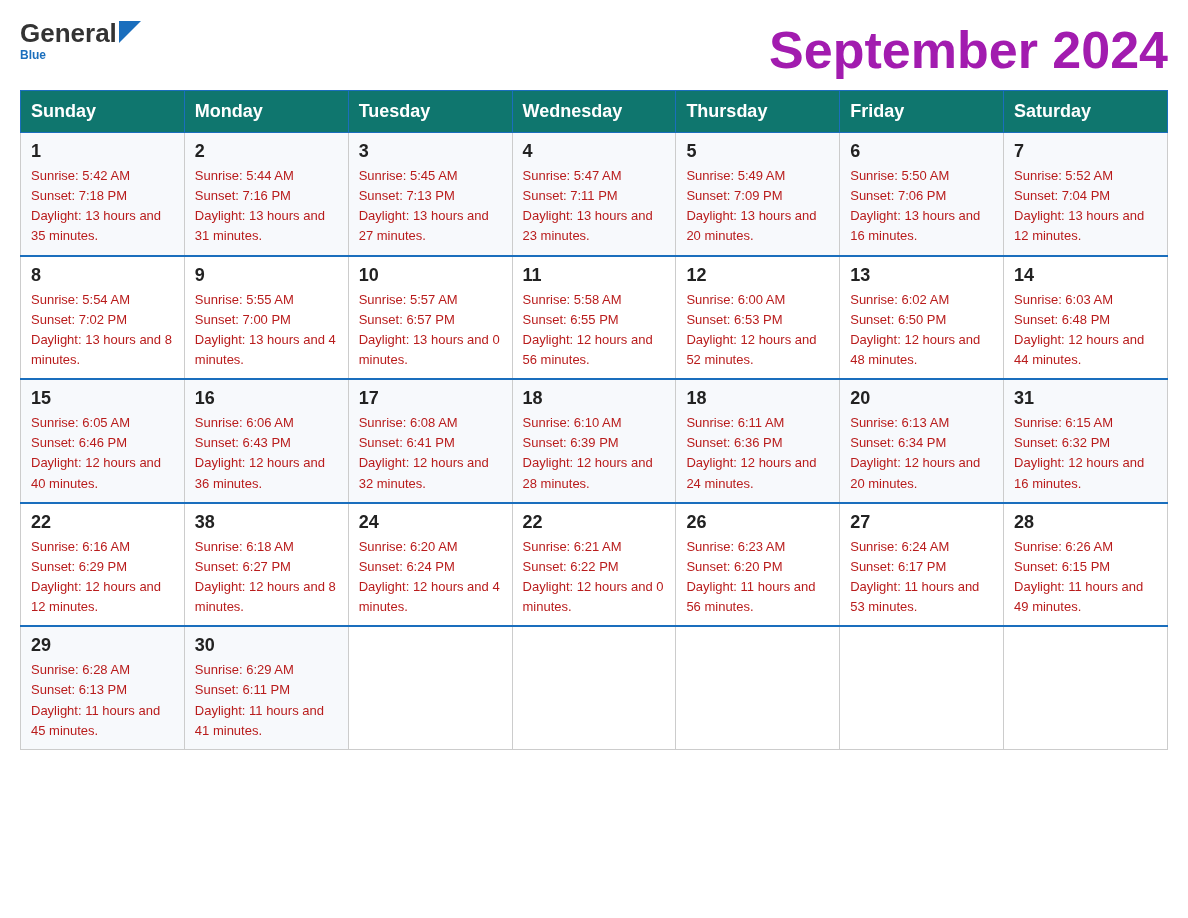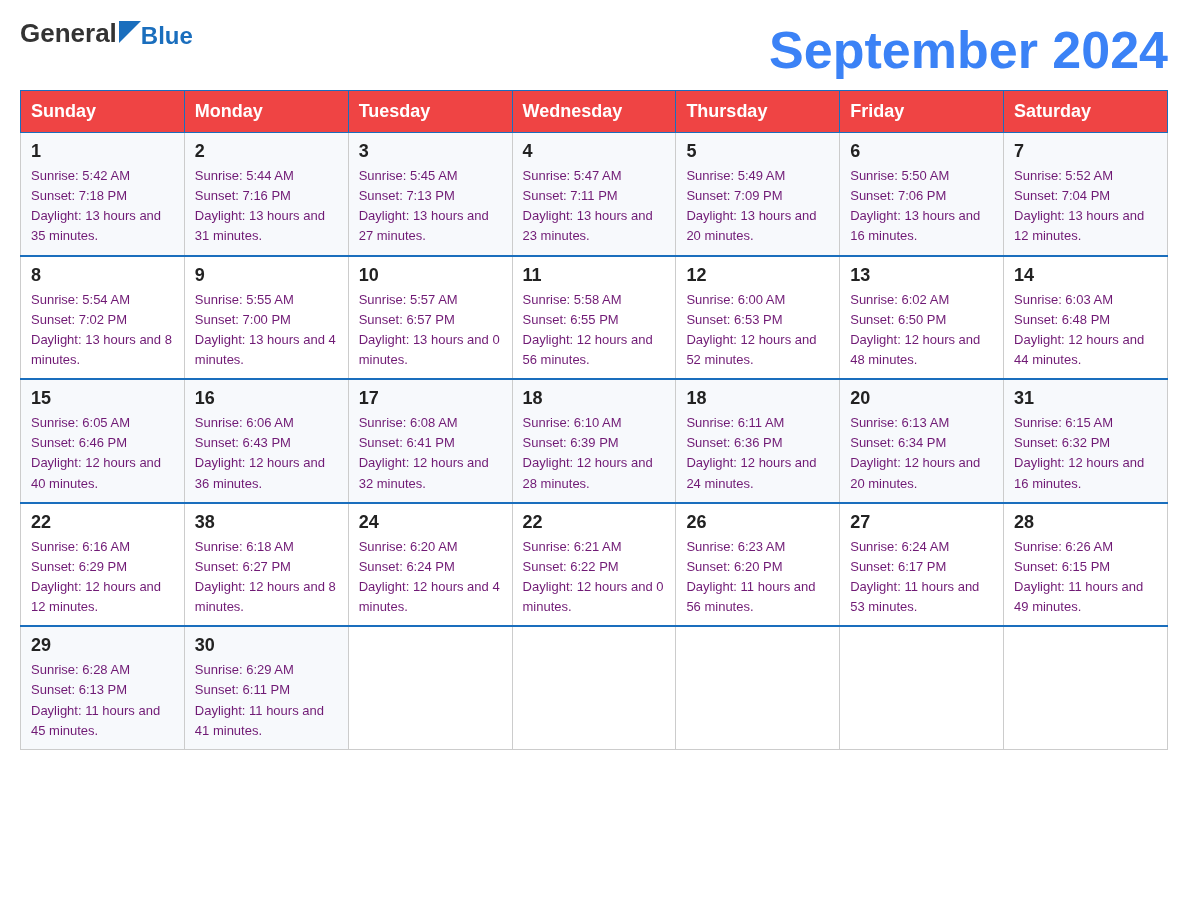--- a/index.html
+++ b/index.html
@@ -11,54 +11,55 @@
       min-height: 918px;
     }
     .header {
       display: flex;
       justify-content: space-between;
       align-items: flex-start;
       margin-bottom: 10px;
     }
     .logo {
       display: flex;
+      flex-direction: column;
       align-items: flex-start;
     }
     .logo-text {
       font-size: 26px;
       font-weight: bold;
       color: #333;
       line-height: 1;
     }
     .logo-line2 {
-      font-size: 24px;
+      font-size: 12px;
       color: #1a6ebd;
       font-weight: bold;
       margin-top: 2px;
     }
     .title-block {
       text-align: right;
     }
     .month-title {
       font-size: 52px;
       font-weight: bold;
-      color: #3b82f6;
+      color: #a21caf;
     }
     .location {
       font-size: 22px;
       color: #555;
       margin-top: 2px;
     }
     .calendar {
       width: 100%;
       border-collapse: collapse;
       margin-top: 10px;
     }
     .calendar thead tr th {
-      background-color: #ef4444;
+      background-color: #0f766e;
       color: #fff;
       font-size: 18px;
       font-weight: bold;
       padding: 10px 10px;
       border: 1px solid #1a6ebd;
       text-align: left;
     }
     .calendar tbody tr td {
       vertical-align: top;
       padding: 8px 10px;
@@ -70,21 +71,21 @@
     }
     .day-number {
       font-size: 18px;
       font-weight: bold;
       color: #222;
       display: block;
       margin-bottom: 4px;
     }
     .day-info {
       font-size: 13px;
-      color: #701a75;
+      color: #b91c1c;
       line-height: 1.55;
     }
     .calendar tbody tr:nth-child(odd) td {
       background-color: #f7f9fc;
     }
     .calendar tbody tr:nth-child(even) td {
       background-color: #ffffff;
     }
     .empty-cell {
       background-color: #fff !important;

